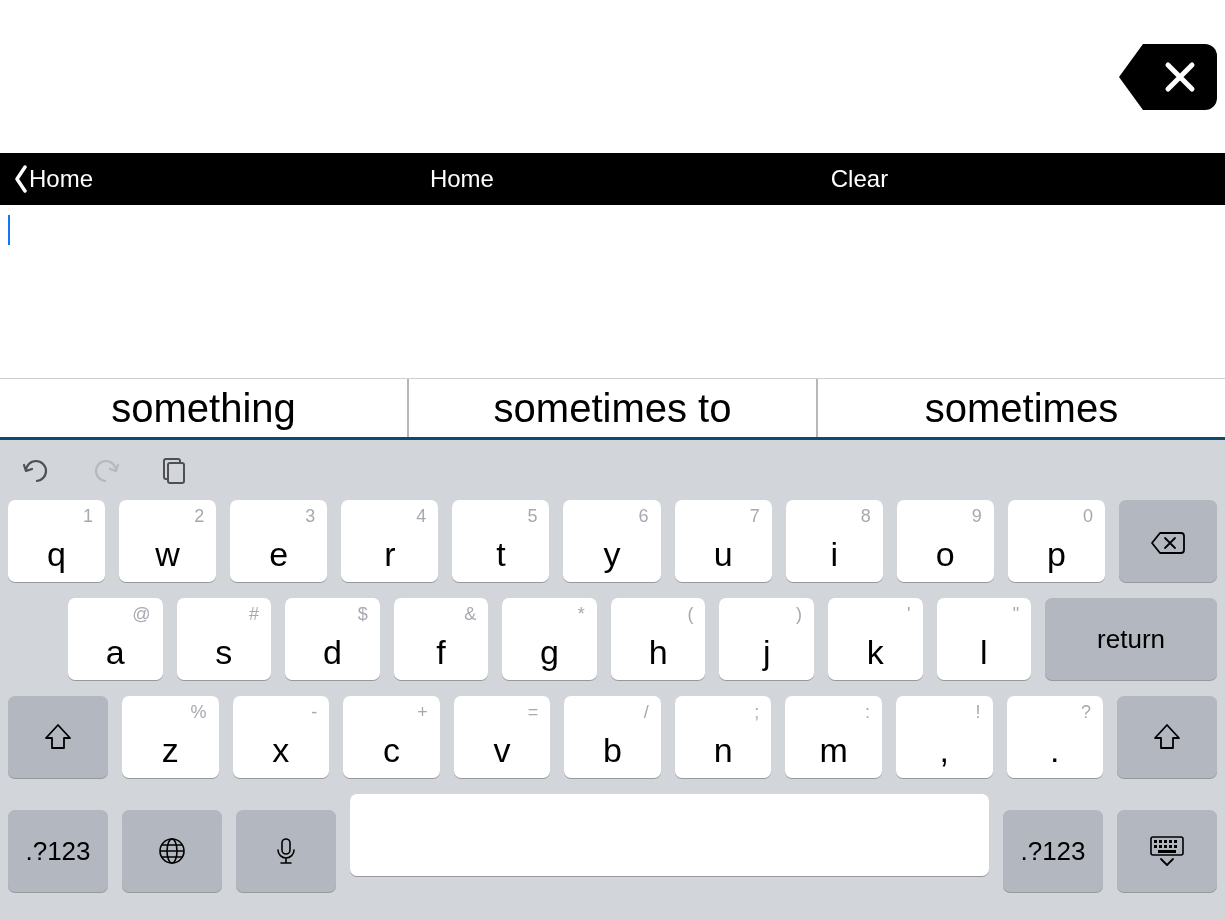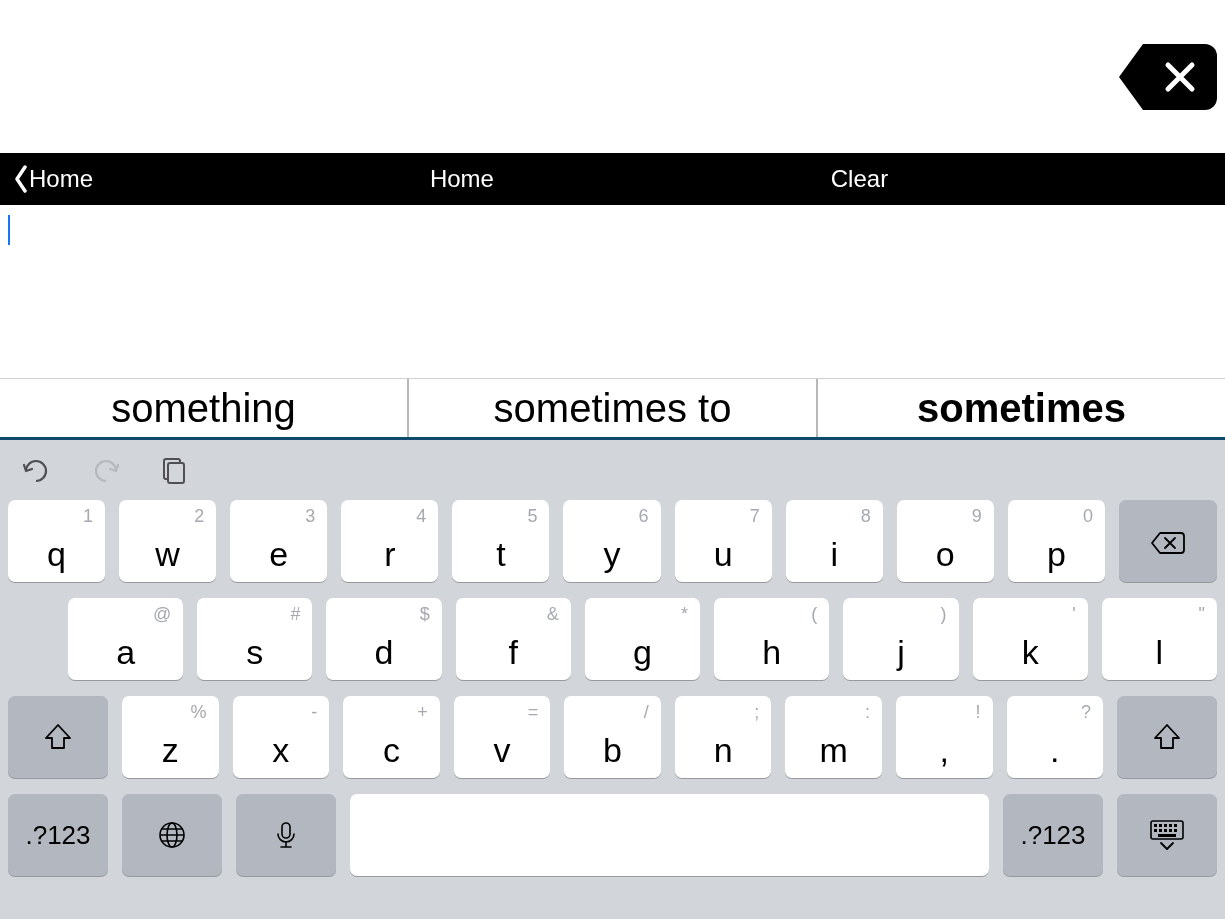--- a/index.html
+++ b/index.html
@@ -15,37 +15,37 @@
   .tb-back { display:flex; align-items:center; padding-left:13px; cursor:pointer; }
   .tb-chev { width:16px; height:28px; }
   .tb-item { cursor:pointer; }
   .tb-spacer { flex:1; }
   
   .text-area { width:100%; height:173px; background:#fff; padding:10px 10px 0 8px; font-size:28px; line-height:34px; color:#000; position:relative; }
   .caret { display:inline-block; width:2px; height:30px; background:#1476f2; vertical-align:-4px; margin-left:0px; }
   
   .suggestions { width:100%; height:62px; display:flex; border-top:1px solid #cfcfcf; border-bottom:3px solid #0c4a6e; background:#fff; }
   .sugg { flex:1; display:flex; align-items:center; justify-content:center; font-size:40px; font-weight:400; color:#000; border-right:2px solid #b8b8b8; cursor:pointer; }
-  .sugg:last-child { border-right:none;font-weight:bold; }
+  .sugg:last-child { border-right:none; }
   
   .keyboard { width:100%; height:479px; background:#d2d5da; display:flex; flex-direction:column; }
   .kb-tools { height:60px; display:flex; align-items:center; padding-left:20px; gap:34px; }
   .kb-tool { width:34px; height:34px; display:flex; align-items:center; justify-content:center; color:#4f4f55; cursor:pointer; }
   .kb-tool.disabled { color:#b5b8be; }
   .kb-rows { flex:1; display:flex; flex-direction:column; padding:0 8px 8px 8px; gap:16px; }
   .kb-row { display:flex; gap:14px; }
   .key { background:#fff; border-radius:7px; box-shadow:0 1px 0 rgba(0,0,0,0.28); height:82px; display:flex; flex-direction:column; align-items:center; justify-content:flex-end; padding-bottom:8px; cursor:pointer; position:relative; flex:1; }
   .key .alt { position:absolute; top:6px; right:12px; font-size:18px; color:#a6a9af; }
   .key .main { font-size:34px; color:#000; }
   .key.backspace { flex:0 0 98px; background:#b2b7c0; }
   .key.return { flex:0 0 172px; background:#b2b7c0; align-items:center; justify-content:center; padding-bottom:0; }
   .key.return .main { font-size:26px; }
   .key.shift { flex:0 0 100px; background:#b2b7c0; align-items:center; justify-content:center; padding-bottom:0; }
   .key.space { flex:1; }
-  .key.bottom { height:82px; background:#b2b7c0; align-items:center; justify-content:center; padding-bottom:0; }
+  .key.bottom { height:82px; background:#b2b7c0; align-items:center; justify-content:center; padding-bottom:0;margin-top:16px; }
   .key.bottom .main { font-size:26px; }
   .row2-pad { width:46px; flex:0 0 46px; }
   .icon { width:30px; height:30px; }
   .icon svg { width:100%; height:100%; }
   .kb-row.bottom-row .key { flex:0 0 100px; }
   .kb-row.bottom-row .key.space { flex:1; }
 </style>
 </head>
 <body>
 
@@ -187,20 +187,23 @@
           <span class="alt">)</span>
           <span class="main">j</span>
         </div>
         <div class="key">
           <span class="alt">'</span>
           <span class="main">k</span>
         </div>
         <div class="key">
           <span class="alt">"</span>
           <span class="main">l</span>
+        </div>
+        <div class="key return">
+          <span class="main">return</span>
         </div>
       </div>
 
     <div class="kb-row" id="kb-row3">
         <div class="key shift">
           <span class="icon" style="width:32px;height:32px;"><svg viewBox="0 0 32 32">
               <path d="M16 4 L28 17 H22 V27 H10 V17 H4 Z" stroke="#000" stroke-width="1.8" fill="none" stroke-linejoin="round"></path>
             </svg></span>
         </div>
         <div class="key">

